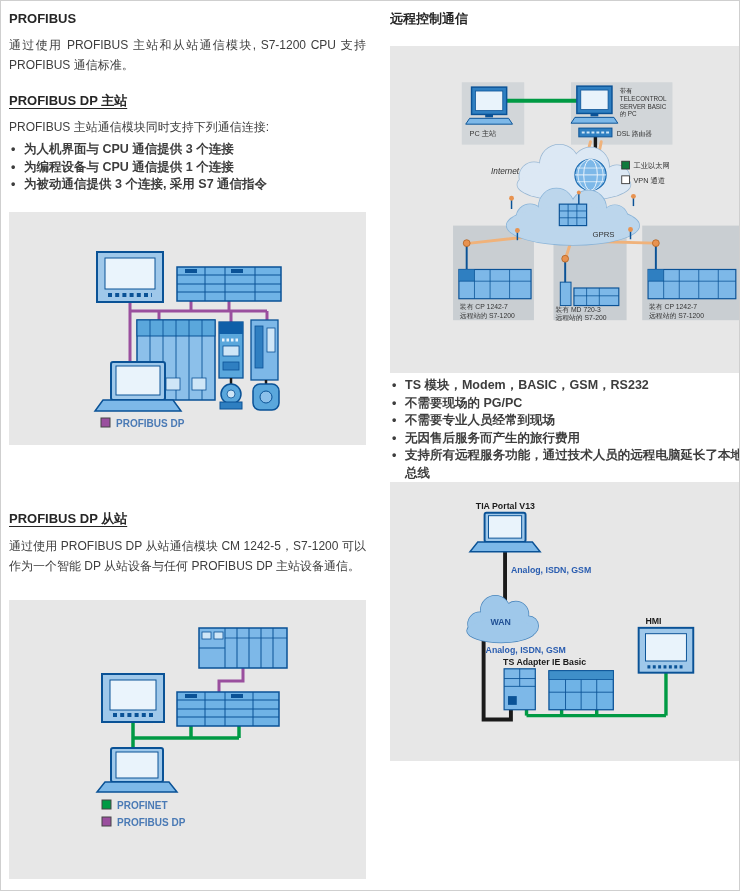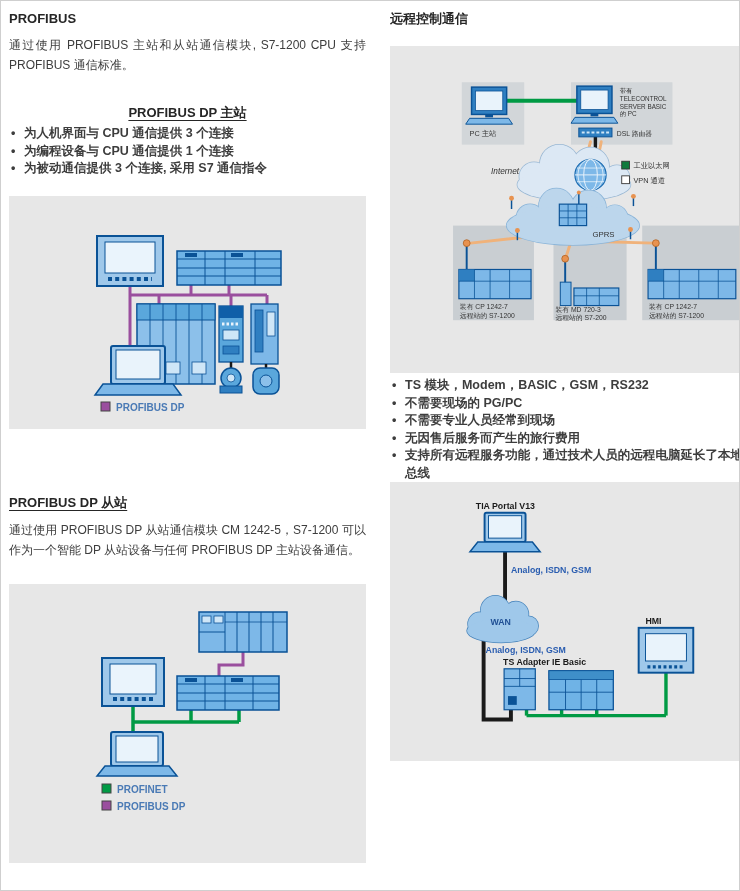--- a/index.html
+++ b/index.html
@@ -22,21 +22,22 @@
 </head>
 <body>
 
 <div class="page">
 
   <div class="col-left">
 
     <div class="h">PROFIBUS</div>
     <p class="para">通过使用 PROFIBUS 主站和从站通信模块, S7-1200 CPU 支持 PROFIBUS 通信标准。</p>
 
-    <div class="h u" style="margin-top:30px;text-align:center;">PROFIBUS DP 主站</div>
+    <div class="h u" style="margin-top:18px;">PROFIBUS DP 主站</div>
+    <p class="para">PROFIBUS 主站通信模块同时支持下列通信连接:</p>
 
     <ul class="blist">
       <li>为人机界面与 CPU 通信提供 3 个连接</li>
       <li>为编程设备与 CPU 通信提供 1 个连接</li>
       <li>为被动通信提供 3 个连接, 采用 S7 通信指令</li>
     </ul>
 
     <div class="diagram d1">
       <svg width="357" height="233" viewBox="0 0 357 233">
 

